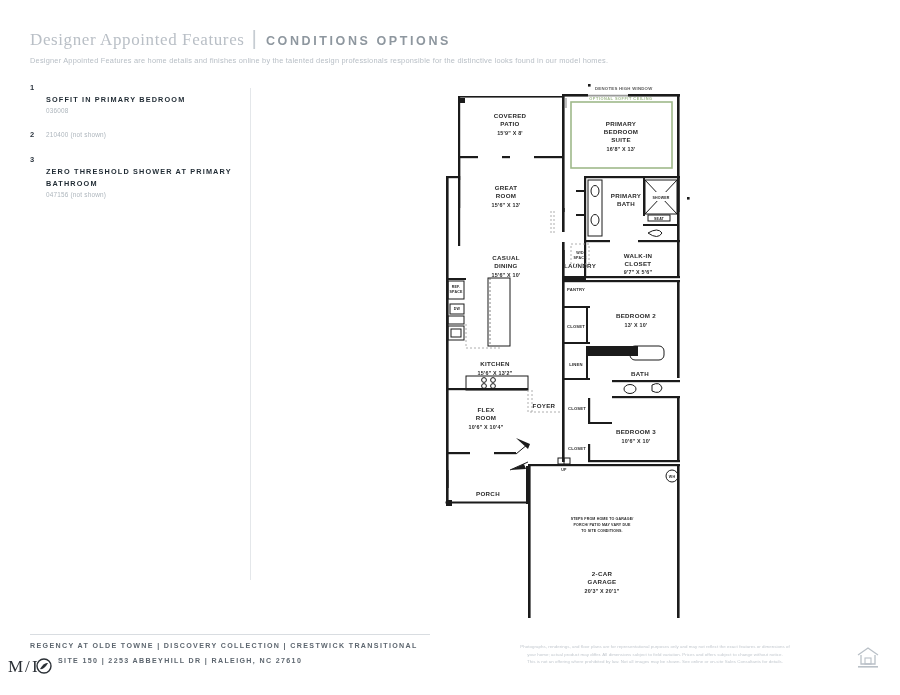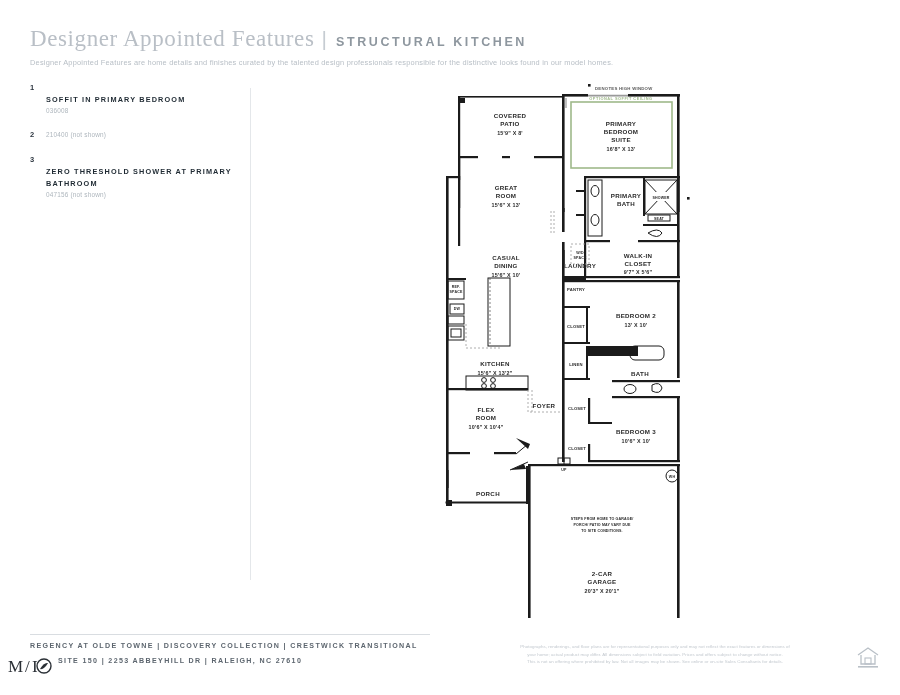--- a/index.html
+++ b/index.html
@@ -8,21 +8,21 @@
     font-family:"Liberation Sans",sans-serif;
     color:#3d4650;overflow:hidden;position:relative;
   }
   .page{position:absolute;inset:0;}
 
   
   .header{position:absolute;left:30px;top:26px;width:720px;}
   .h-title-row{display:flex;align-items:baseline;white-space:nowrap;}
   .h-main{
     font-family:"Liberation Serif",serif;
-    font-size:23px;letter-spacing:.6px;color:#b9bfc6;font-weight:400;
+    font-size:17px;letter-spacing:.6px;color:#b9bfc6;font-weight:400;
   }
   .h-pipe{font-size:21px;color:#c6ccd2;margin:0 9px 0 7px;font-weight:300;}
   .h-sub{
     font-size:12.5px;letter-spacing:2.6px;color:#8e979f;font-weight:700;
   }
   .h-desc{
     margin-top:6px;font-size:7.4px;letter-spacing:.22px;
     color:#b7bec5;white-space:nowrap;
   }
 
@@ -80,23 +80,23 @@
 </style>
 </head>
 <body>
 
 <div class="page">
 
   <div class="header">
     <div class="h-title-row">
       <span class="h-main">Designer Appointed Features</span>
       <span class="h-pipe">|</span>
-      <span class="h-sub">STRUCTURAL KITCHEN</span>
-    </div>
-    <div class="h-desc">Designer Appointed Features are home details and finishes curated by the talented design professionals responsible for the distinctive looks found in our model homes.</div>
+      <span class="h-sub">CONDITIONS OPTIONS</span>
+    </div>
+    <div class="h-desc">Designer Appointed Features are home details and finishes online by the talented design professionals responsible for the distinctive looks found in our model homes.</div>
   </div>
 
   <div class="features">
     <div class="feat">
       <div class="feat-num">1</div>
       <div class="feat-body">
         <div class="feat-name">SOFFIT IN PRIMARY BEDROOM</div>
         <div class="feat-code">036008</div>
       </div>
     </div>

